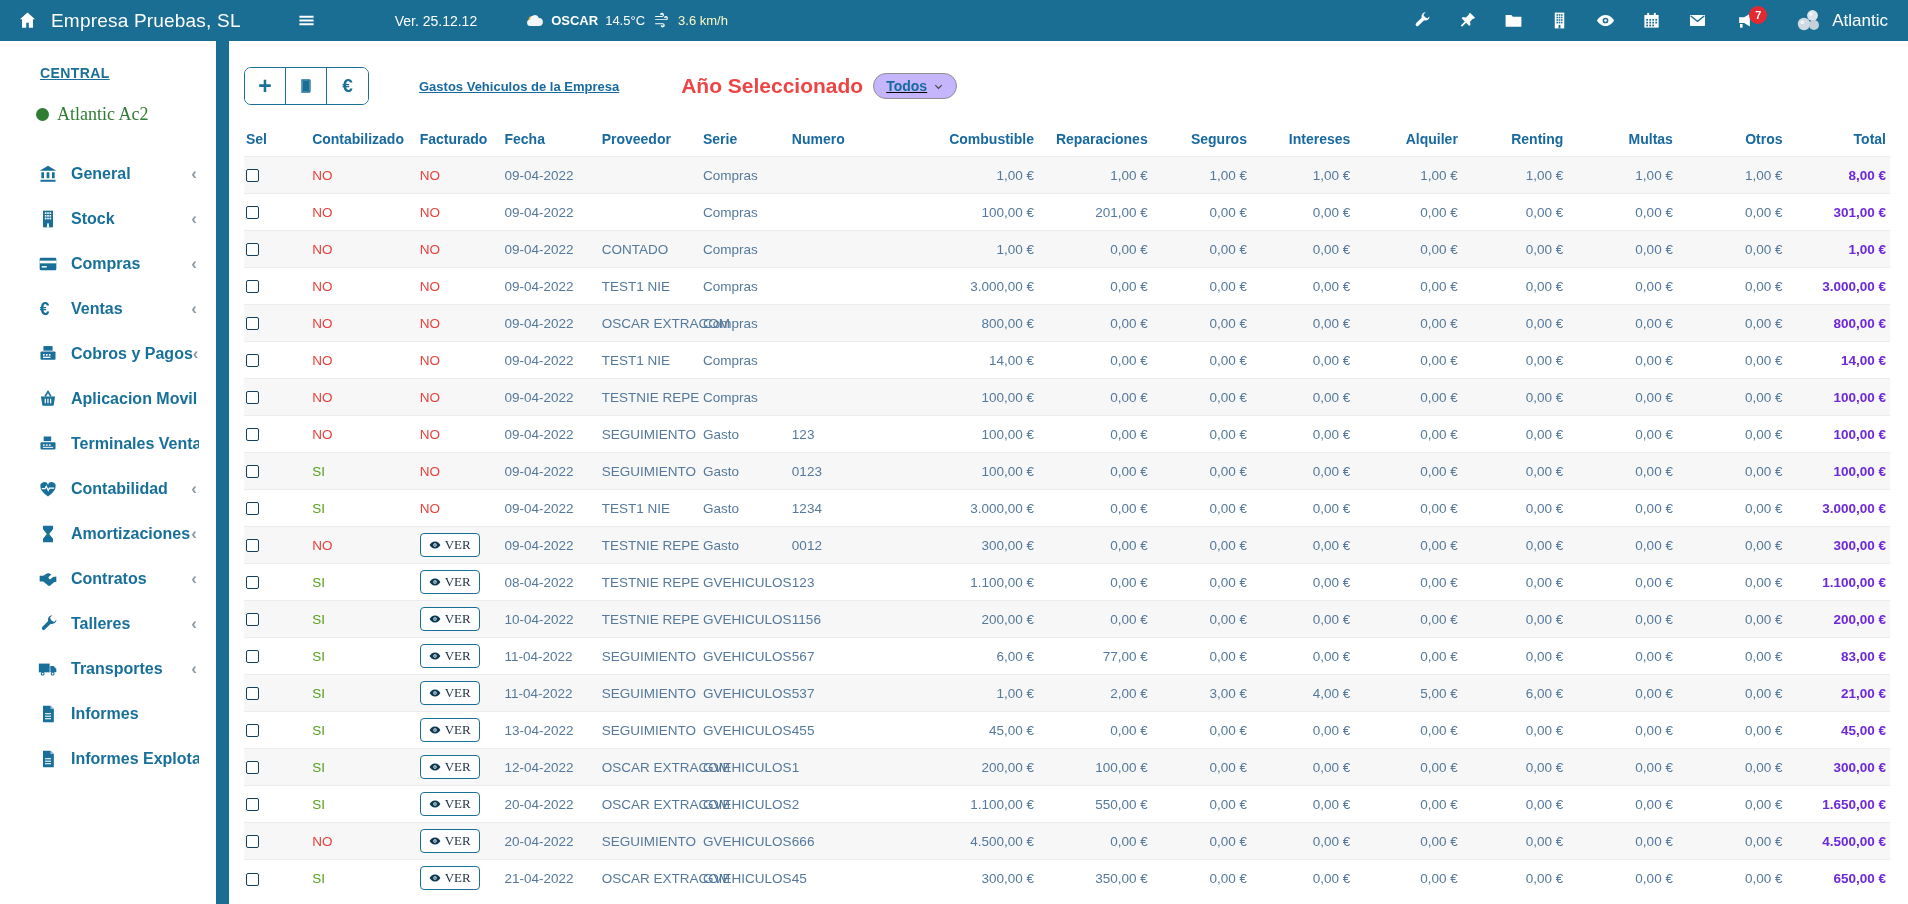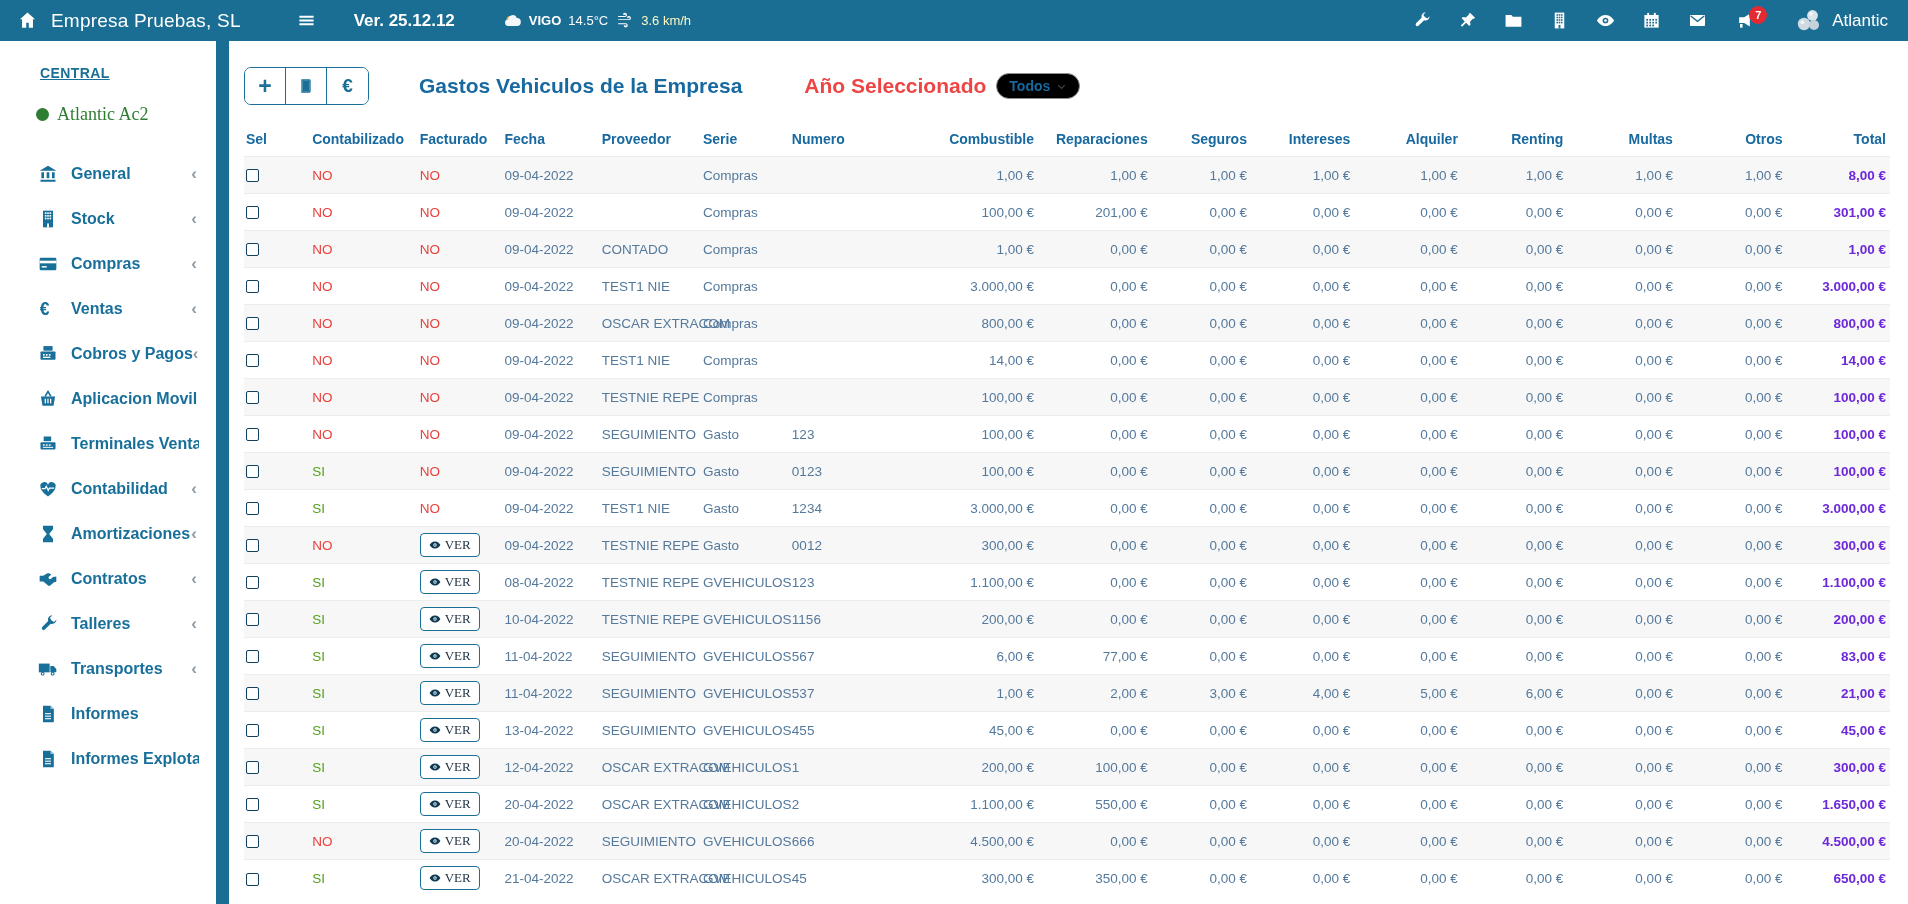--- a/index.html
+++ b/index.html
@@ -4,21 +4,21 @@
 <style>
   * { box-sizing: border-box; margin: 0; padding: 0; }
   html,body { width:1908px; height:904px; overflow:hidden; background:#fff;
     font-family:"Liberation Sans", sans-serif; }
 
   
   .navbar { position:fixed; top:0; left:0; width:1908px; height:41px;
     background:#1a6d93; display:flex; align-items:center; color:#fff; z-index:30; }
   .nav-left { display:flex; align-items:center; gap:14px; padding-left:18px; }
   .nav-title { font-size:19px; letter-spacing:.2px; }
-  .nav-ver { font-size:17px; font-weight:bold; margin-left:24px; }
+  .nav-ver { font-size:14px; font-weight:normal; margin-left:65px; }
   .nav-burger { margin-left:42px; cursor:pointer; }
   .weather { display:flex; align-items:center; gap:7px; margin-left:34px; font-size:13px; }
   .weather .city { font-weight:bold; }
   .weather .wind-txt { color:#fef9c3; }
   .nav-right { margin-left:auto; display:flex; align-items:center; gap:27px; padding-right:20px; }
   .nav-ico { width:19px; height:19px; position:relative; cursor:pointer; display:inline-flex; }
   .nav-ico svg { width:19px; height:19px; fill:#fff; }
   .badge { position:absolute; top:-5px; right:-14px; width:18px; height:18px;
     background:#e42a30; border-radius:50%; color:#fff; font-size:11px; font-weight:bold;
     display:flex; align-items:center; justify-content:center; }
@@ -52,24 +52,24 @@
   .headrow { display:flex; align-items:center; }
   .btn-group { display:inline-flex; border:1px solid #1a6f97; border-radius:7px;
     overflow:hidden; background:#fff; }
   .btn-group button { width:41px; height:36px; background:#fff; border:none;
     border-right:1px solid #1a6f97; cursor:pointer; display:flex; align-items:center;
     justify-content:center; color:#1a6f97; }
   .btn-group button:last-child { border-right:none; }
   .btn-plus { font-size:23px; font-weight:bold; line-height:1; }
   .btn-euro { font-size:19px; font-weight:bold; }
   .btn-group svg { width:16px; height:16px; fill:#1a6f97; }
-  .page-title { margin-left:50px; font-size:21px; font-weight:bold; color:#1769a0; }
+  .page-title { margin-left:50px; font-size:13px; font-weight:bold; color:#1769a0;text-decoration:underline; }
   .year-label { margin-left:62px; font-size:21px; font-weight:bold; color:#ef4444; }
   .year-pill { margin-left:10px; display:inline-flex; align-items:center; gap:6px;
-    border:1px solid #8e8e8e; border-radius:14px; padding:4px 12px; background:#000000;
+    border:1px solid #8e8e8e; border-radius:14px; padding:4px 12px; background:#c4b5fd;
     cursor:pointer;text-decoration:underline; }
   .year-pill .val { font-size:14px; font-weight:bold; color:#1769a0; }
   .year-pill svg { width:11px; height:11px; stroke:#444; stroke-width:2.6; fill:none; }
 
   
   table { width:100%; border-collapse:collapse; table-layout:fixed; margin-top:22px; }
   th { font-size:14px; font-weight:bold; color:#1769a0; text-align:left;
     padding:4px 2px 9px 2px; white-space:nowrap; }
   th.num { text-align:right; padding-right:4px; }
   td { font-size:13.5px; color:#54799c; padding:0 2px; height:37px; white-space:nowrap;
@@ -105,21 +105,21 @@
         </svg>
     </span>
     <span class="nav-ver">Ver. 25.12.12</span>
     <span class="weather">
       <span class="nav-ico">
         <svg viewBox="0 0 24 24">
             <circle cx="8" cy="10" r="3.4" fill="#f2a63c"></circle>
         <path d="M7 19a4.2 4.2 0 0 1-.4-8.4A5.6 5.6 0 0 1 17.5 9 4.2 4.2 0 0 1 17.6 19H7z" fill="#f4f7f9"></path>
           </svg>
       </span>
-      <span class="city">VIGO</span>
+      <span class="city">OSCAR</span>
       <span>14.5°C</span>
       <span class="nav-ico">
         <svg viewBox="0 0 24 24" fill="#b9cdd8">
             <path d="M4 7.5h8.6A2.6 2.6 0 1 0 10 4.3l1.6.9a1 1 0 0 1 1-.9 1 1 0 0 1 0 2H4zm0 4h13.6A2.6 2.6 0 1 0 15 8.3l1.6.9a1 1 0 0 1 1-.9 1 1 0 0 1 0 2H4zm0 4h9.6a2.6 2.6 0 1 1-2.6 3.2l1.6-.9a1 1 0 0 0 1 .9 1 1 0 0 0 0-2H4z"></path>
           </svg>
       </span>
       <span class="wind-txt">3.6 km/h</span>
     </span>
   </div>
 

